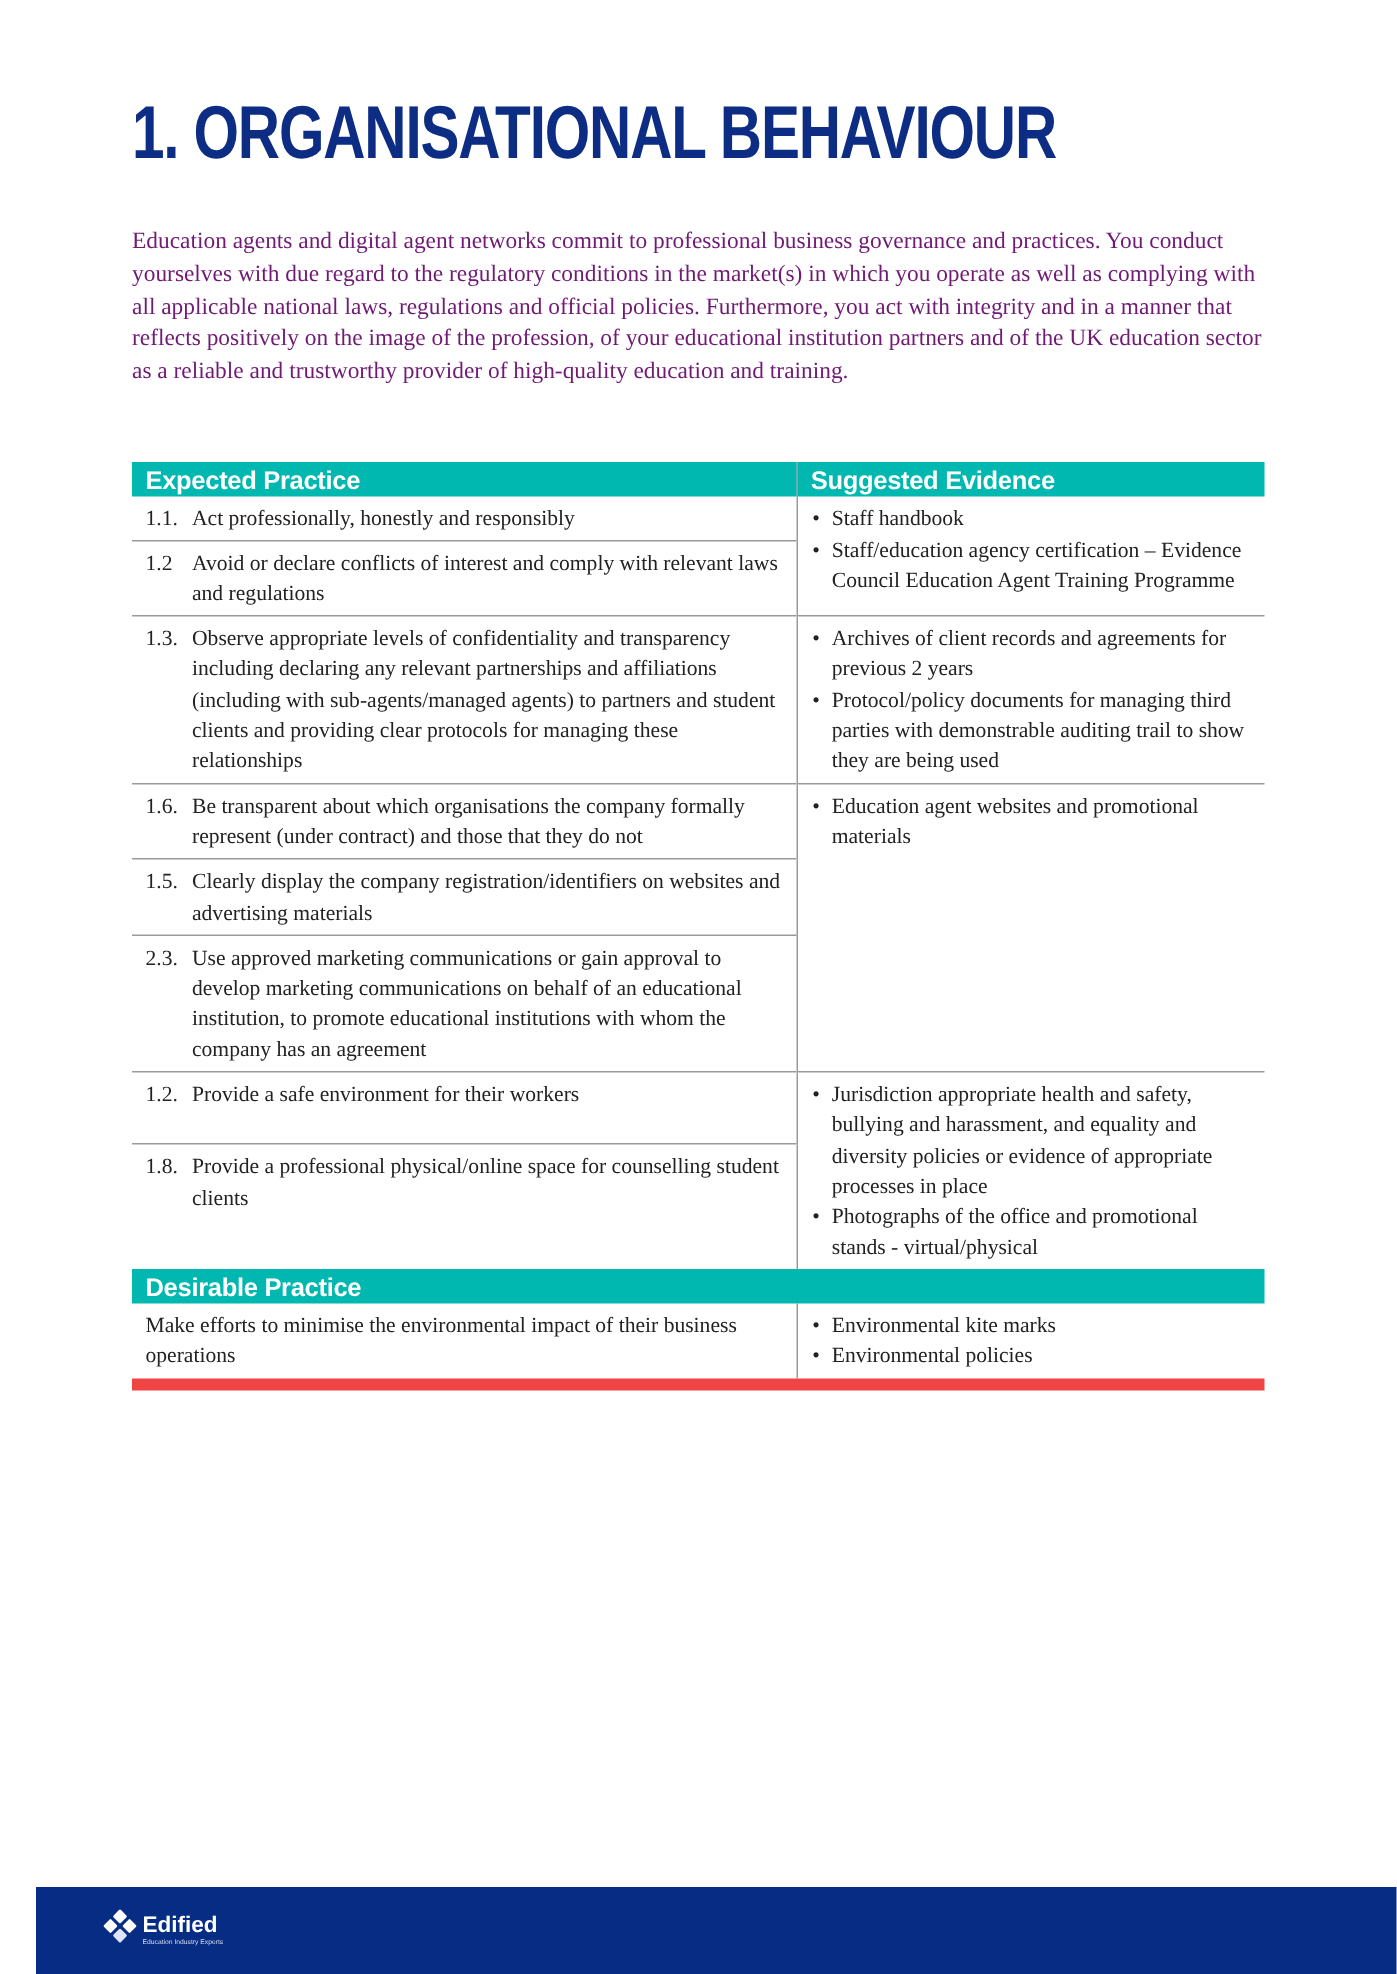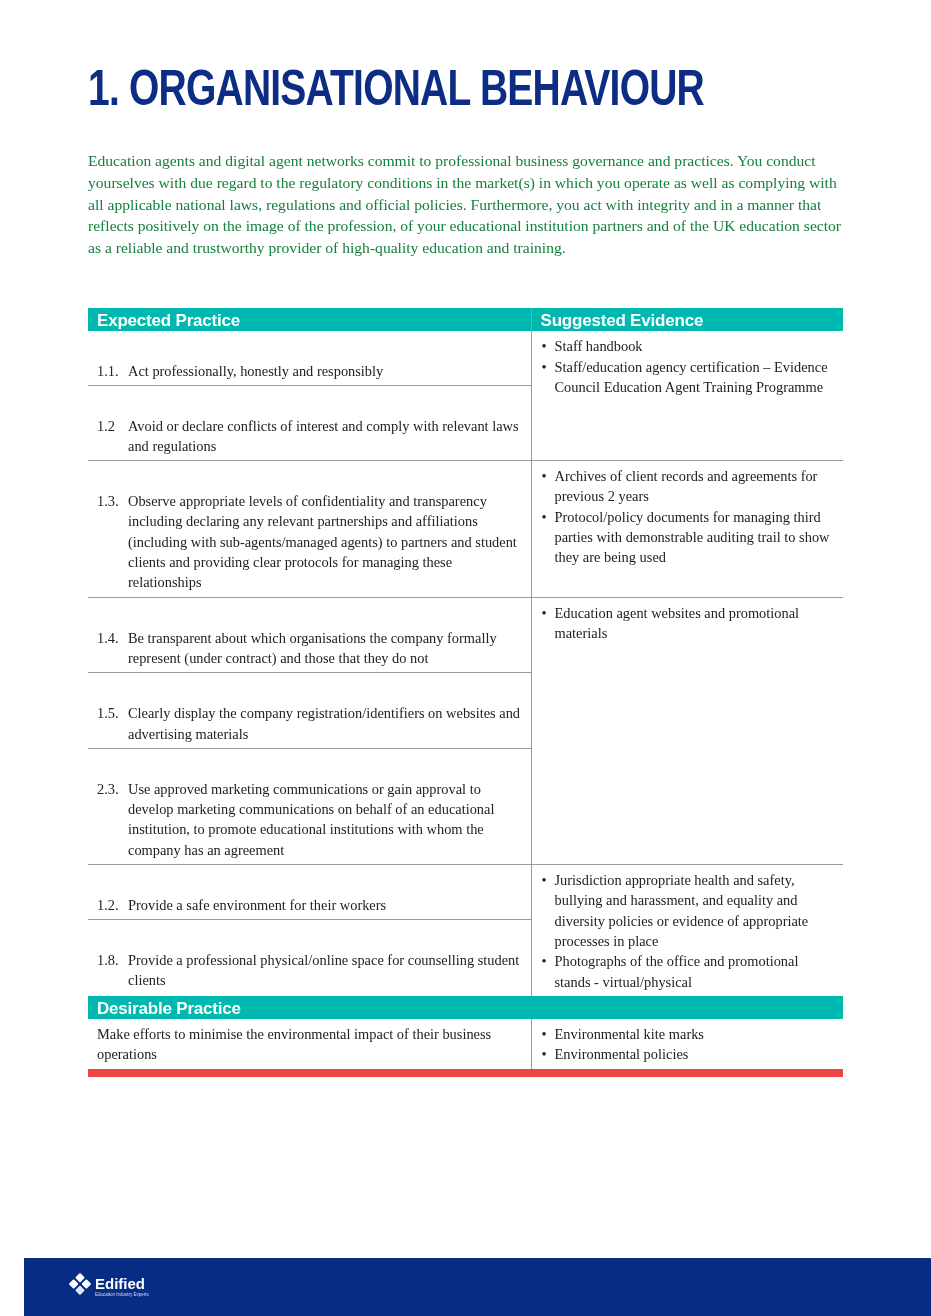--- a/index.html
+++ b/index.html
@@ -9,21 +9,21 @@
   .page-title {
     position: absolute; left: 88px; top: 58px;
     font-family: "Liberation Sans", sans-serif; font-weight: 700;
     font-size: 50px; line-height: 60px; color: #0c2d83;
     letter-spacing: -1px; transform: scaleX(0.78); transform-origin: left top;
     white-space: nowrap;
   }
 
   .intro {
     position: absolute; left: 88px; top: 150px; width: 755px;
-    font-family: "Liberation Serif", serif; font-size: 15.6px; line-height: 21.8px; color: #15803d;
+    font-family: "Liberation Serif", serif; font-size: 15.6px; line-height: 21.8px; color: #701a75;
   }
 
   table.practice {
     position: absolute; left: 88px; top: 308px; width: 755px;
     border-collapse: collapse;
     font-family: "Liberation Serif", serif; font-size: 14.4px; line-height: 20.3px; color: #222;
   }
   table.practice col.c1 { width: 443px; }
   table.practice col.c2 { width: 312px; }
 
@@ -33,21 +33,21 @@
     height: 14px; padding: 3px 9px 0 9px; vertical-align: middle;
     letter-spacing: -0.2px;
   }
   .hdr th.c1 { border-right: 1px solid #9a9a9a; }
 
   td { vertical-align: top; padding: 5px 8px 4px 9px; }
   td.left { border-right: 1px solid #9a9a9a; }
   tr.sep td { border-top: 1px solid #9a9a9a; }
   tr.last td { border-bottom: 8px solid #ef4444; }
 
-  .item { display: flex; margin-top: 25px; }
+  .item { display: flex; }
   .item .num { width: 31px; flex: none; }
   .item .txt { flex: 1; }
 
   ul.ev { list-style: none; }
   ul.ev li { display: flex; }
   ul.ev li .dot { width: 14px; flex: none; padding-left: 1px; }
   ul.ev li .t { flex: 1; }
 
   .footer {
     position: absolute; left: 0; top: 1258px; width: 931px; height: 58px; background: #072c84; margin-left: 24px;
@@ -134,21 +134,21 @@
               <span class="dot">•</span>
               <span class="t">Protocol/policy documents for managing third parties with demonstrable auditing trail to show they are being used</span>
             </li>
       </ul>
     </td>
   </tr>
 
   <tr class="sep">
     <td class="left">
       <div class="item">
-        <span class="num">1.4.</span>
+        <span class="num">1.6.</span>
         <span class="txt">Be transparent about which organisations the company formally represent (under contract) and those that they do not</span>
       </div>
     </td>
     <td rowspan="3">
       <ul class="ev">
         <li>
               <span class="dot">•</span>
               <span class="t">Education agent websites and promotional materials</span>
             </li>
       </ul>

